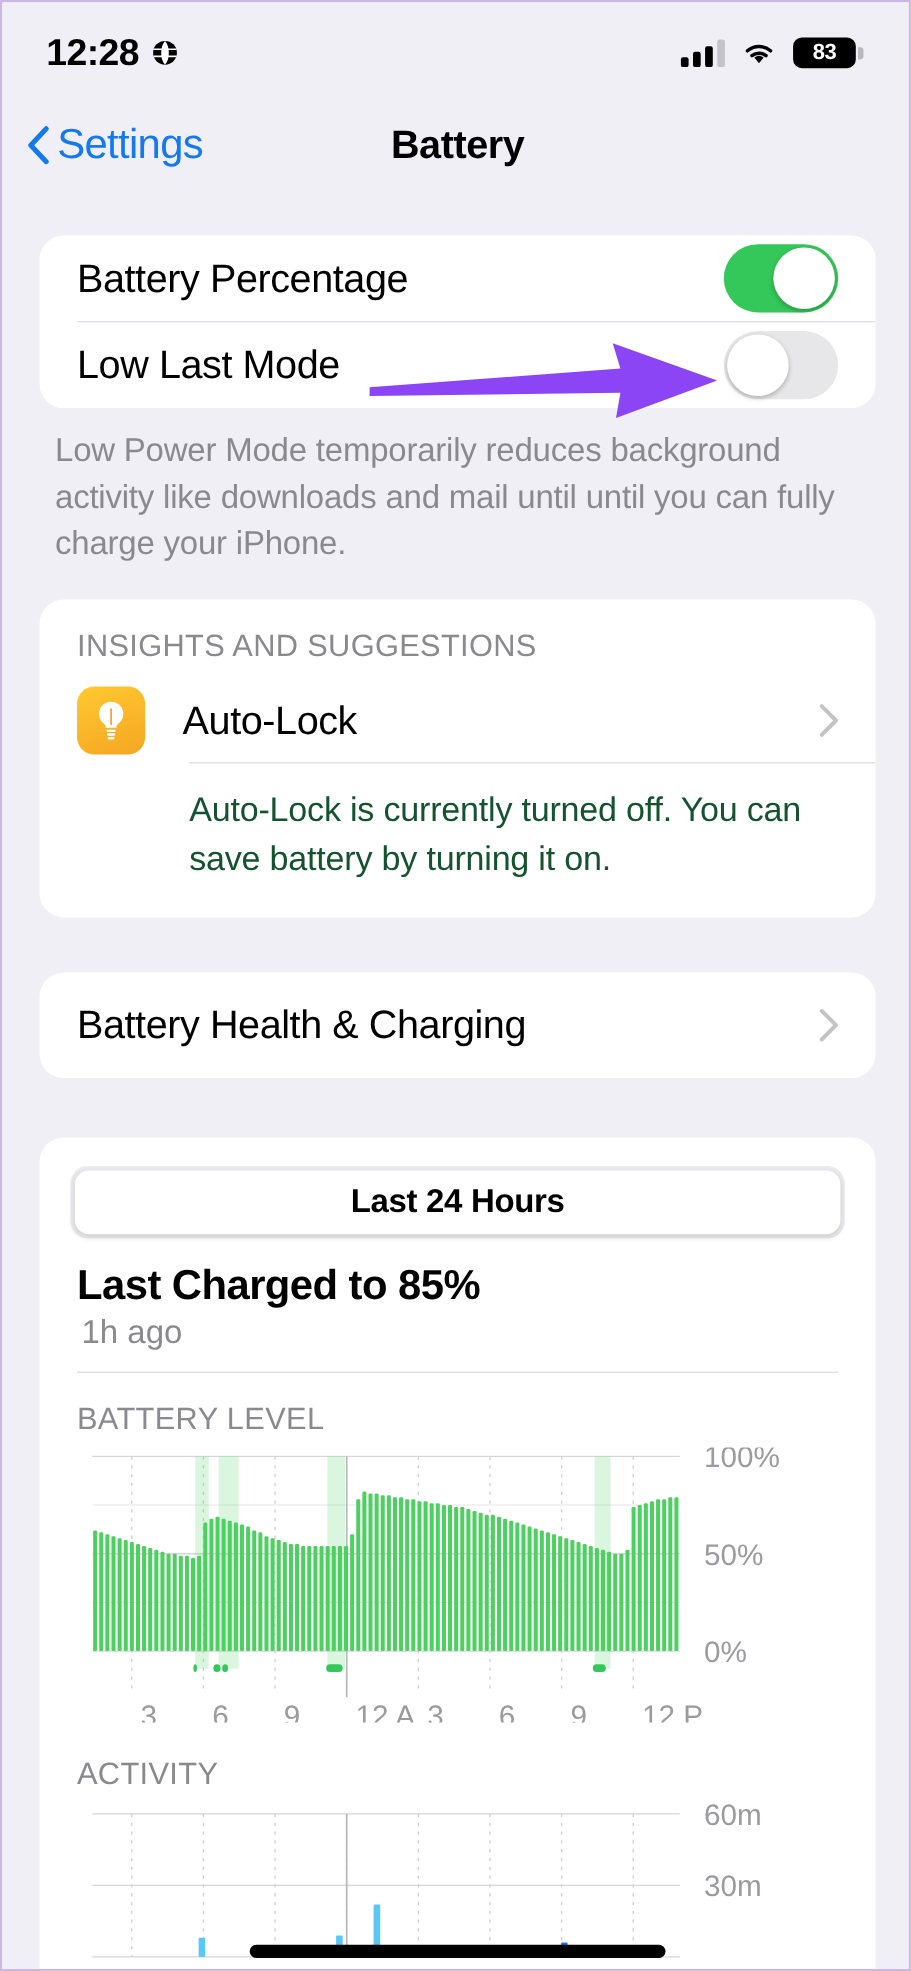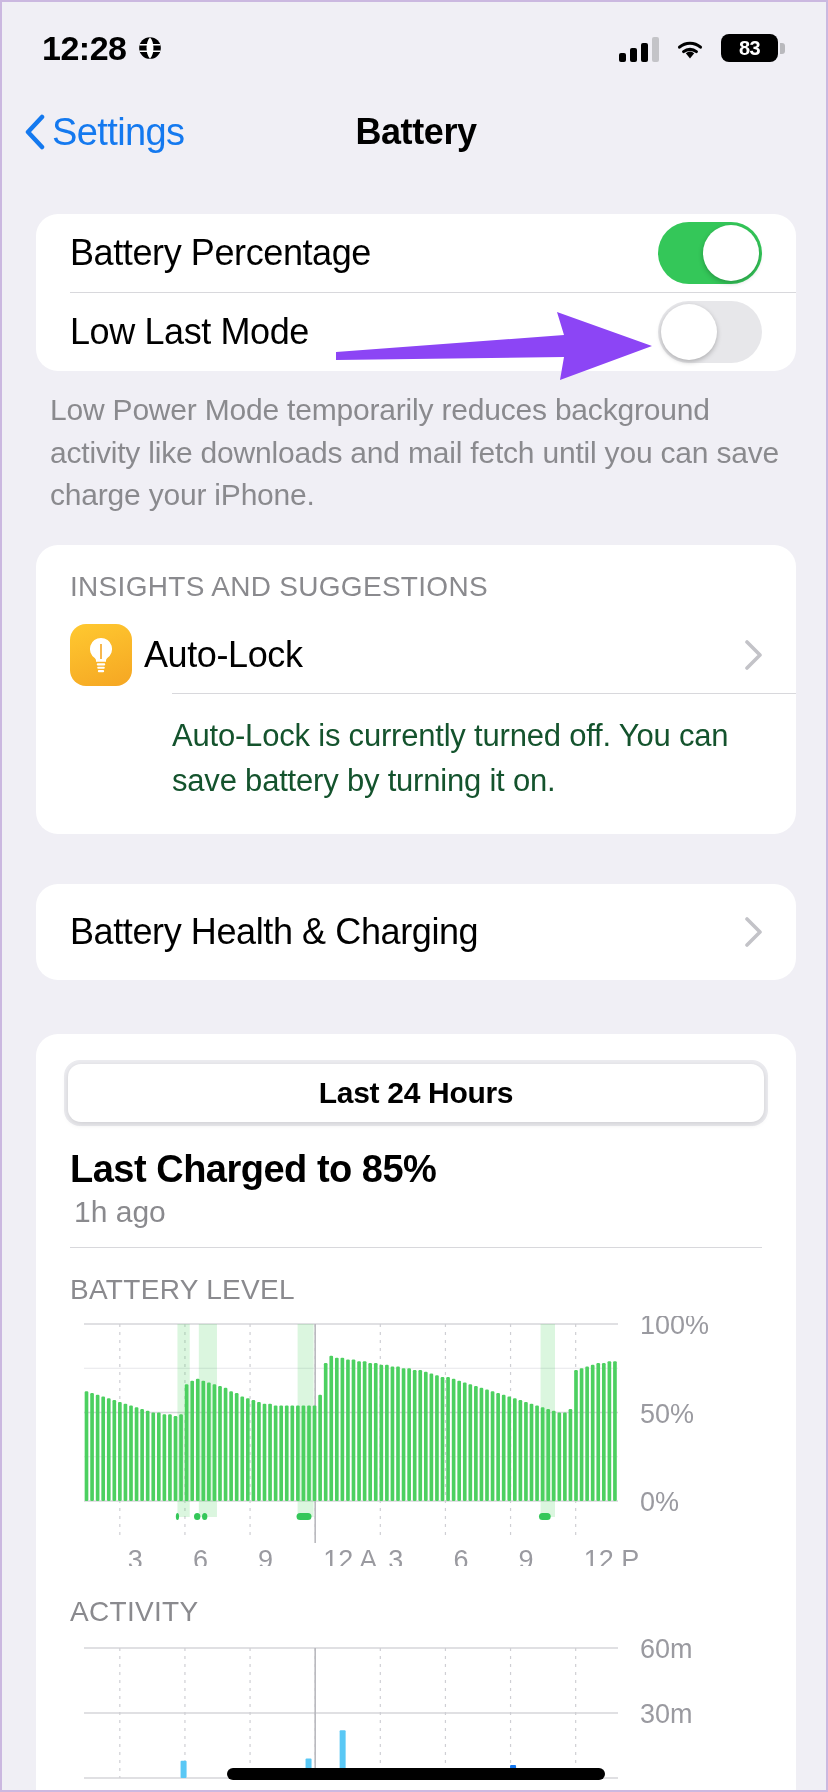--- a/index.html
+++ b/index.html
@@ -13,21 +13,21 @@
   }
   .screen { width:828px; height:1792px; position:relative; background:#f0eff5; }
 
   
   .statusbar {
     height:92px; display:flex; align-items:center;
     justify-content:space-between; padding:0 52px 0 40px;
   }
   .sb-left { display:flex; align-items:center; gap:11px; }
   .sb-time { font-size:34px; font-weight:700; color:#000; letter-spacing:-0.5px; }
-  .sb-right { display:flex; align-items:flex-end; gap:14px; }
+  .sb-right { display:flex; align-items:center; gap:14px; }
   .globe-icon { width:26px; height:26px; position:relative; }
 
   .bars { display:flex; align-items:flex-end; gap:4px; height:25px; }
   .bars i { width:7px; border-radius:2px; background:#000; display:block; }
   .bars i:nth-child(1){height:9px;} .bars i:nth-child(2){height:14px;}
   .bars i:nth-child(3){height:19px;} .bars i:nth-child(4){height:25px;background:#c4c4c8;}
 
   .batt {
     width:57px; height:28px; border-radius:8px; background:#000;
     display:flex; align-items:center; justify-content:center; position:relative;
@@ -78,21 +78,21 @@
     font-size:28px; color:#8a8a8e; letter-spacing:0.3px;
     padding:26px 34px 14px 34px;
   }
 
   .insight-row { display:flex; align-items:center; padding:0 34px 0 34px; height:76px; }
   .bulb-icon {
     width:62px; height:62px; border-radius:16px; flex:none;
     background:linear-gradient(160deg,#ffc930 0%,#f5a623 100%);
     display:flex; align-items:center; justify-content:center;
   }
-  .insight-label { font-size:36px; color:#000; margin-left:12px; letter-spacing:-0.4px; }
+  .insight-label { font-size:36px; color:#000; margin-left:34px; letter-spacing:-0.4px; }
   .chev-right { margin-left:auto; width:17px; height:30px; }
 
   .insight-desc {
     font-size:31px; color:#14532d; line-height:1.45;
     padding:20px 34px 30px 136px; letter-spacing:-0.2px;
   }
   .insight-sep { height:1px; background:#d8d8dc; margin-left:136px; }
 
   
   .seg-wrap { padding:26px 28px 0 28px; }
@@ -183,21 +183,21 @@
       <div class="toggle off">
         <div class="knob"></div>
       </div>
     </div>
   </div>
 
   <svg class="arrow-anno" style="left:330px; top:300px;" width="330" height="80" viewBox="0 0 330 80">
     <path d="M4 50 L232 33 L225 10 L320 44 L228 78 L232 55 L4 58 Z" fill="#8c45f5"></path>
   </svg>
 
-  <div class="footnote">Low Power Mode temporarily reduces background activity like downloads and mail fetch until you can save charge your iPhone.</div>
+  <div class="footnote">Low Power Mode temporarily reduces background activity like downloads and mail until until you can fully charge your iPhone.</div>
 
   <div style="height:28px"></div>
   <div class="card">
     <div class="section-header">INSIGHTS AND SUGGESTIONS</div>
     <div class="insight-row">
       <div class="bulb-icon">
         <svg width="34" height="40" viewBox="0 0 34 40">
           <path d="M17 3a11 11 0 00-6.3 20.1c.9.7 1.3 1.5 1.3 2.4v1.2h10v-1.2c0-.9.4-1.7 1.3-2.4A11 11 0 0017 3z" fill="#fff"></path>
           <rect x="12.8" y="28.3" width="8.4" height="2.1" rx="1" fill="#fff"></rect>
           <rect x="13.2" y="31.7" width="7.6" height="2.1" rx="1" fill="#fff"></rect>

